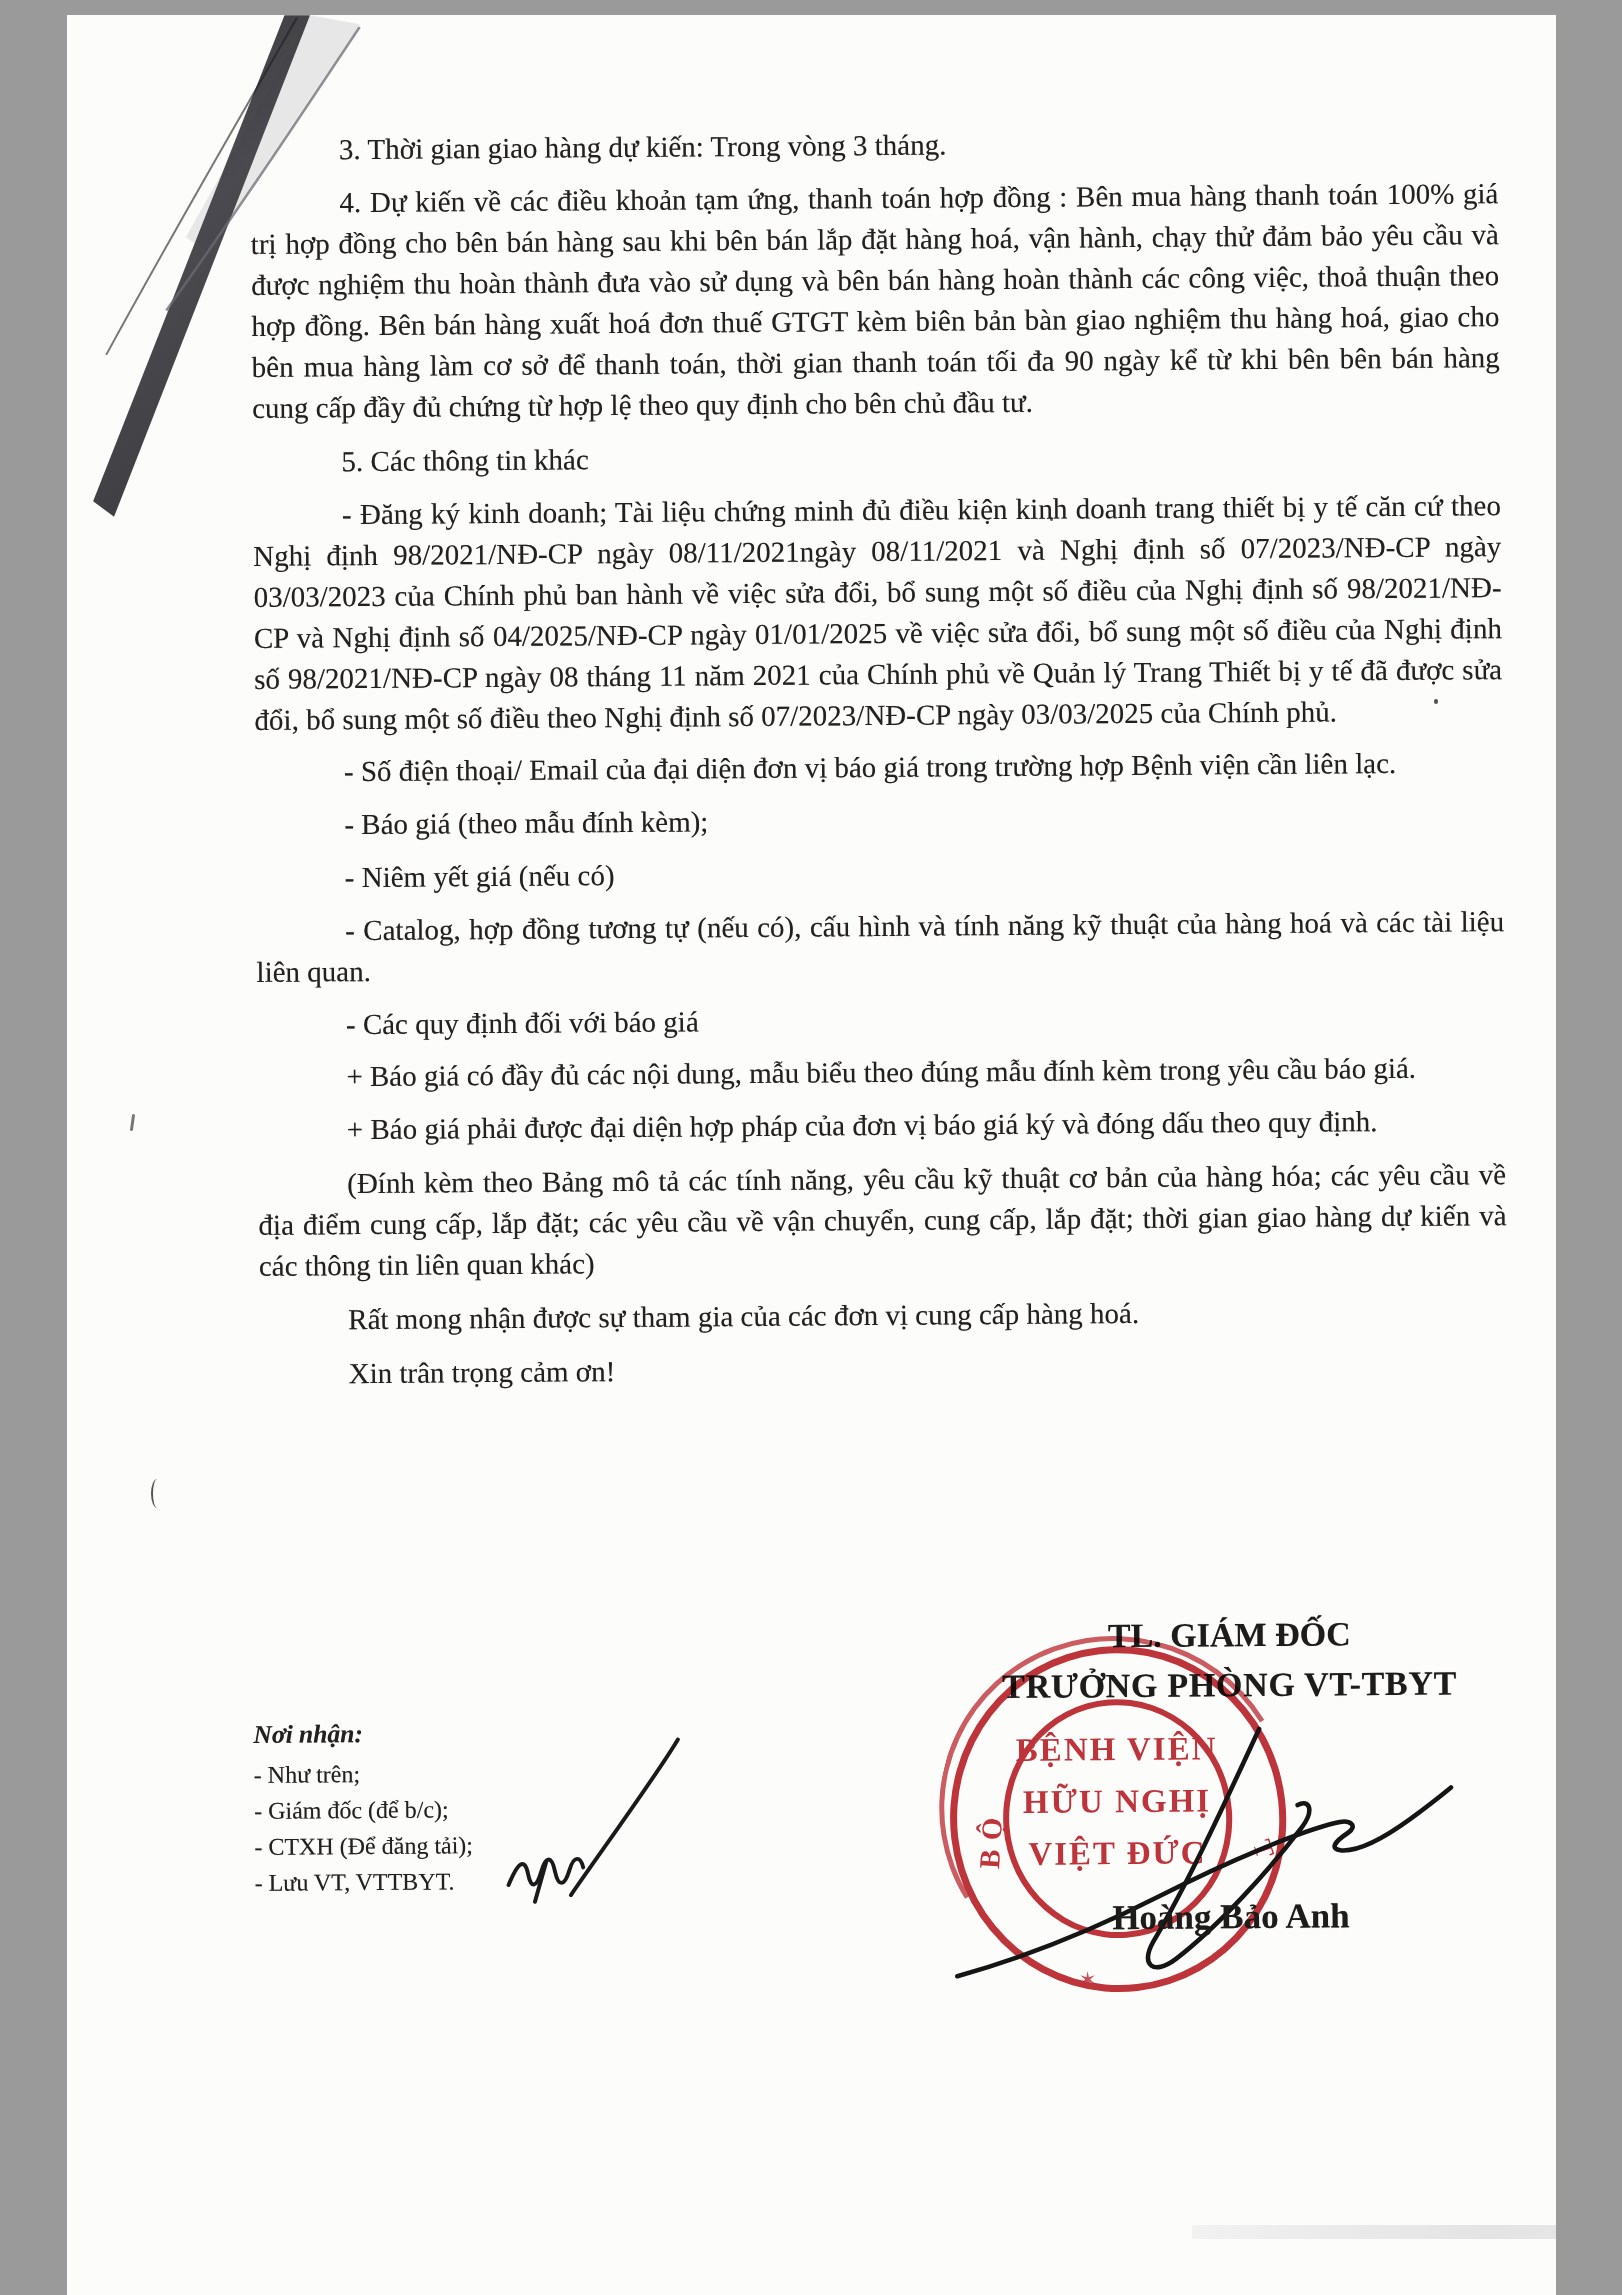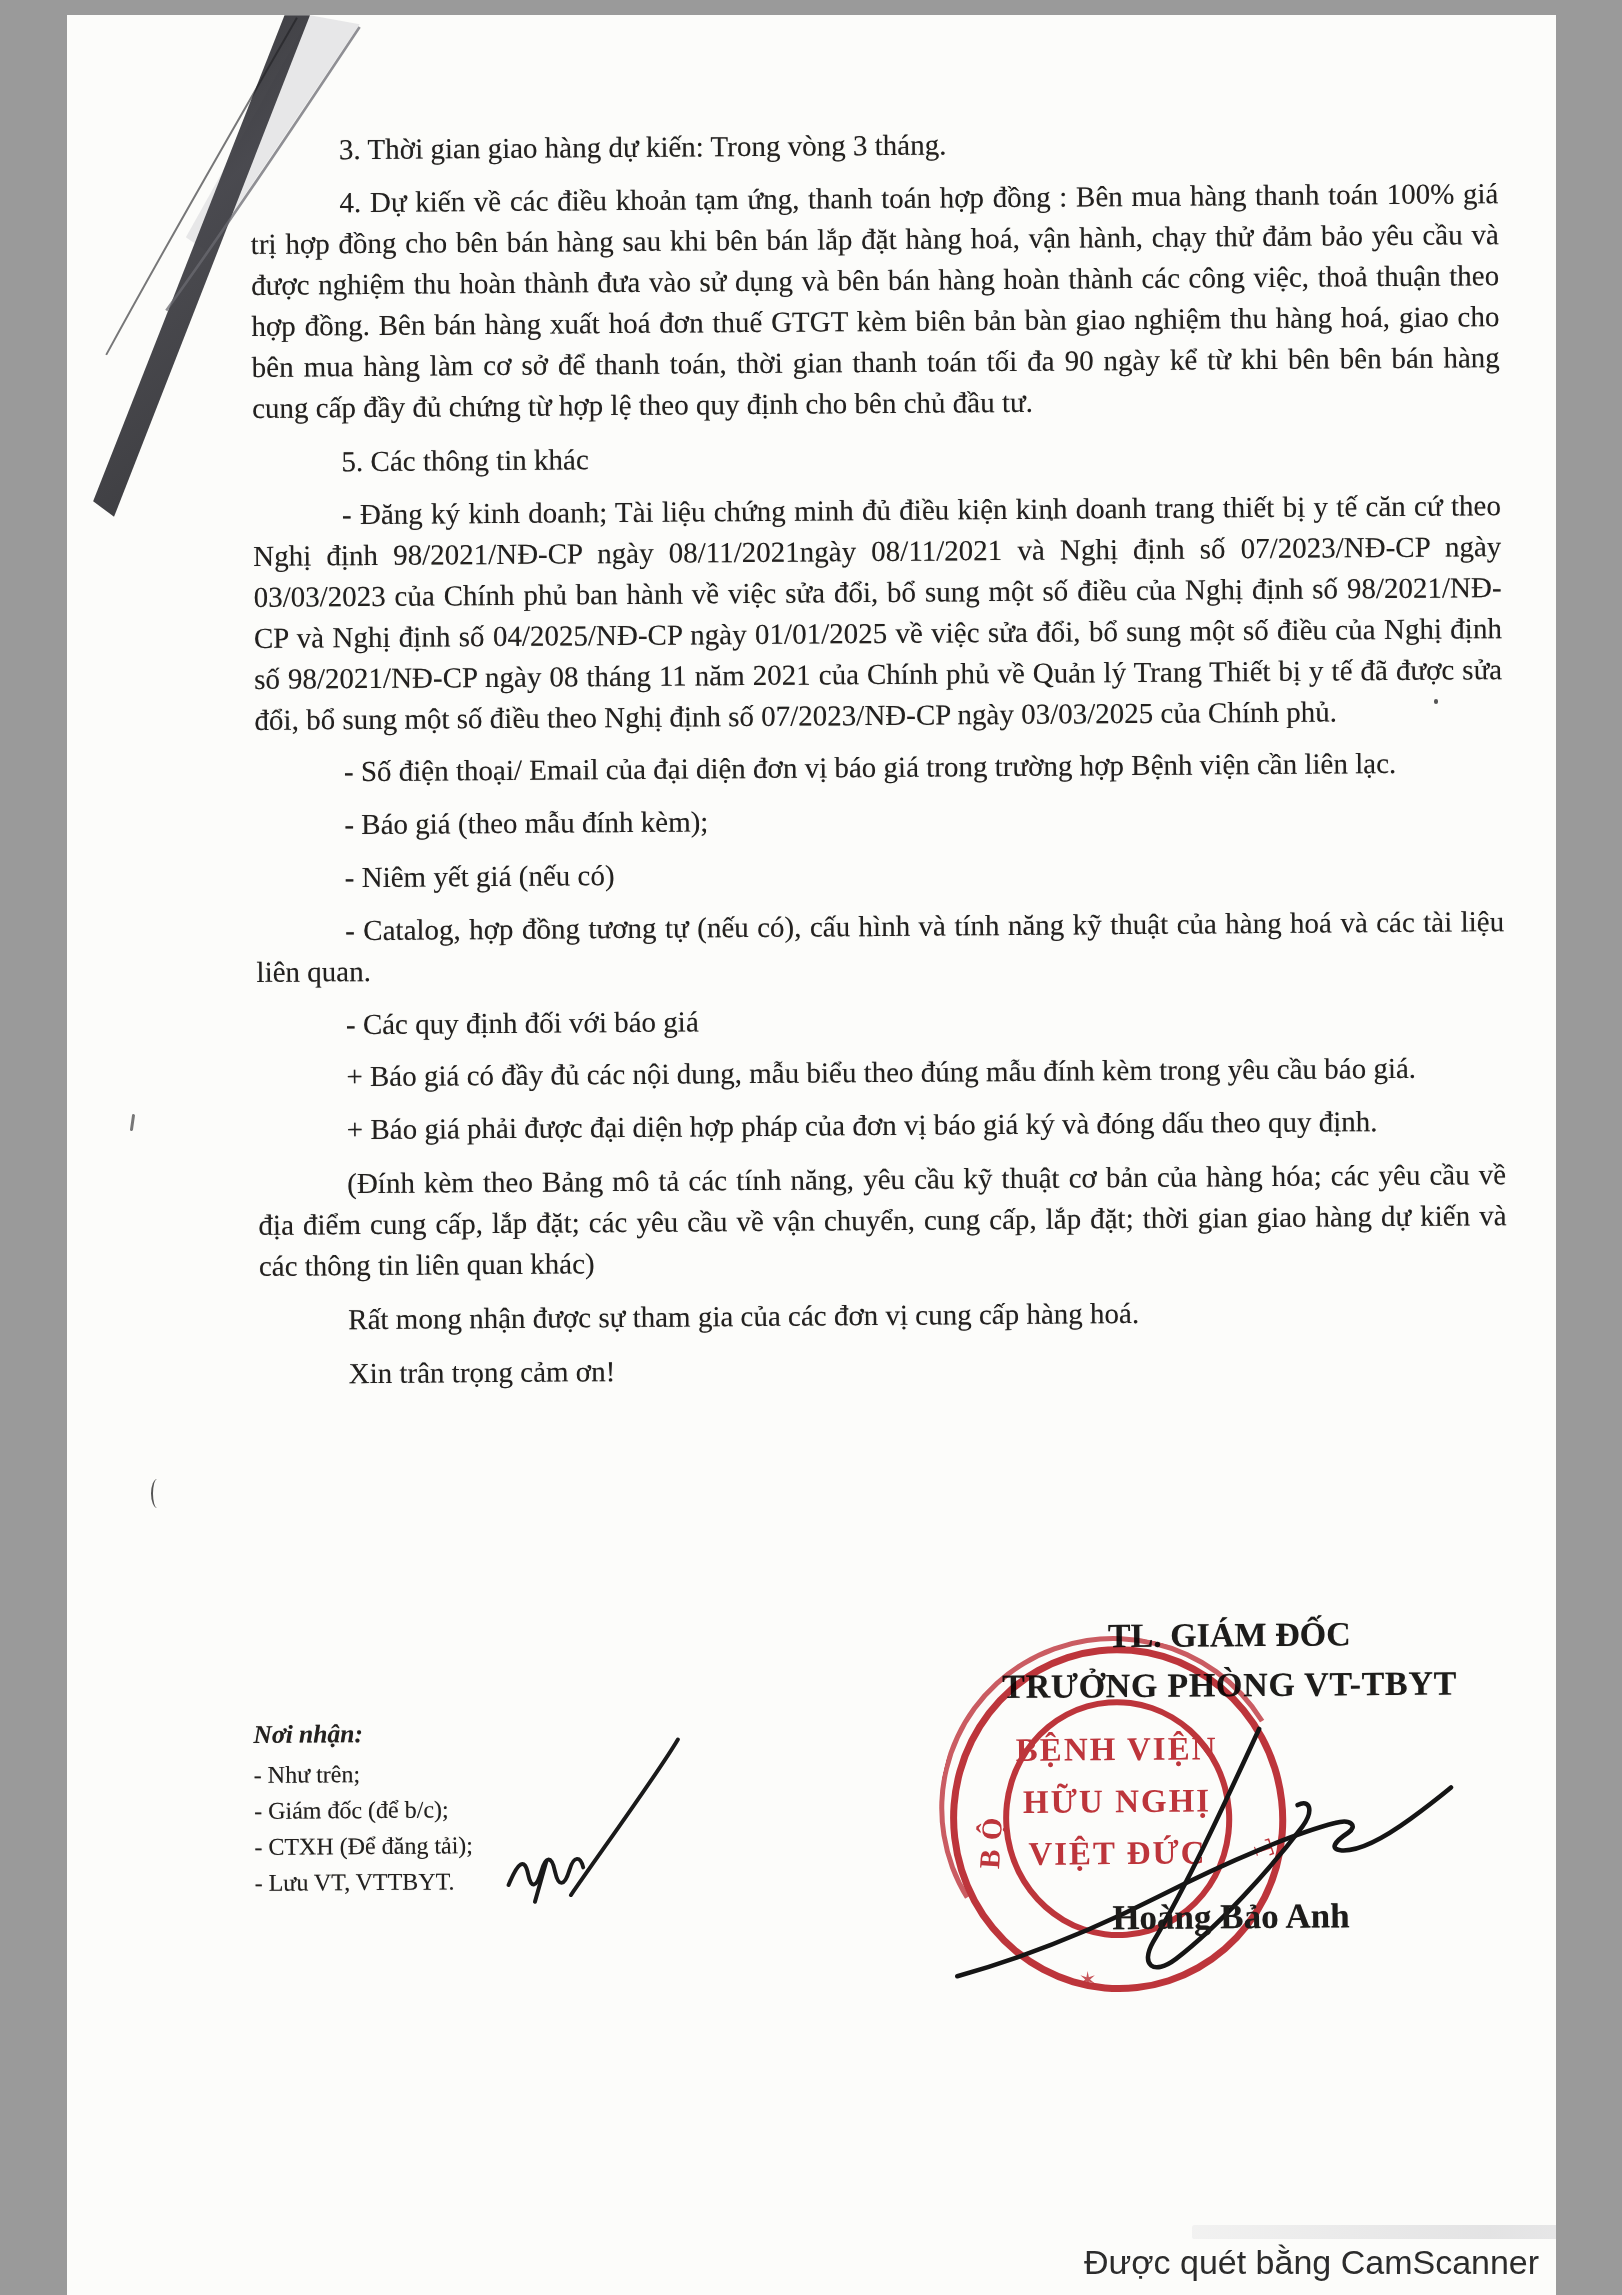--- a/index.html
+++ b/index.html
@@ -199,16 +199,15 @@
       <circle cx="6" cy="150" r="4"></circle>
       <circle cx="5" cy="212" r="4"></circle>
       <circle cx="7" cy="258" r="4"></circle>
     </g>
   </svg>
   <span class="edge-letter" style="left:1586px;top:1002px;">H</span>
   <span class="edge-letter" style="left:1583px;top:1044px;">U</span>
   <span class="edge-letter" style="left:1579px;top:1083px;font-style:italic;">ỆT</span>
 
   <div class="footer-streak"></div>
-  <div class="camscanner">Được quét bằng CamScanner</div>
 
 </div>
 
 
 </body></html>

